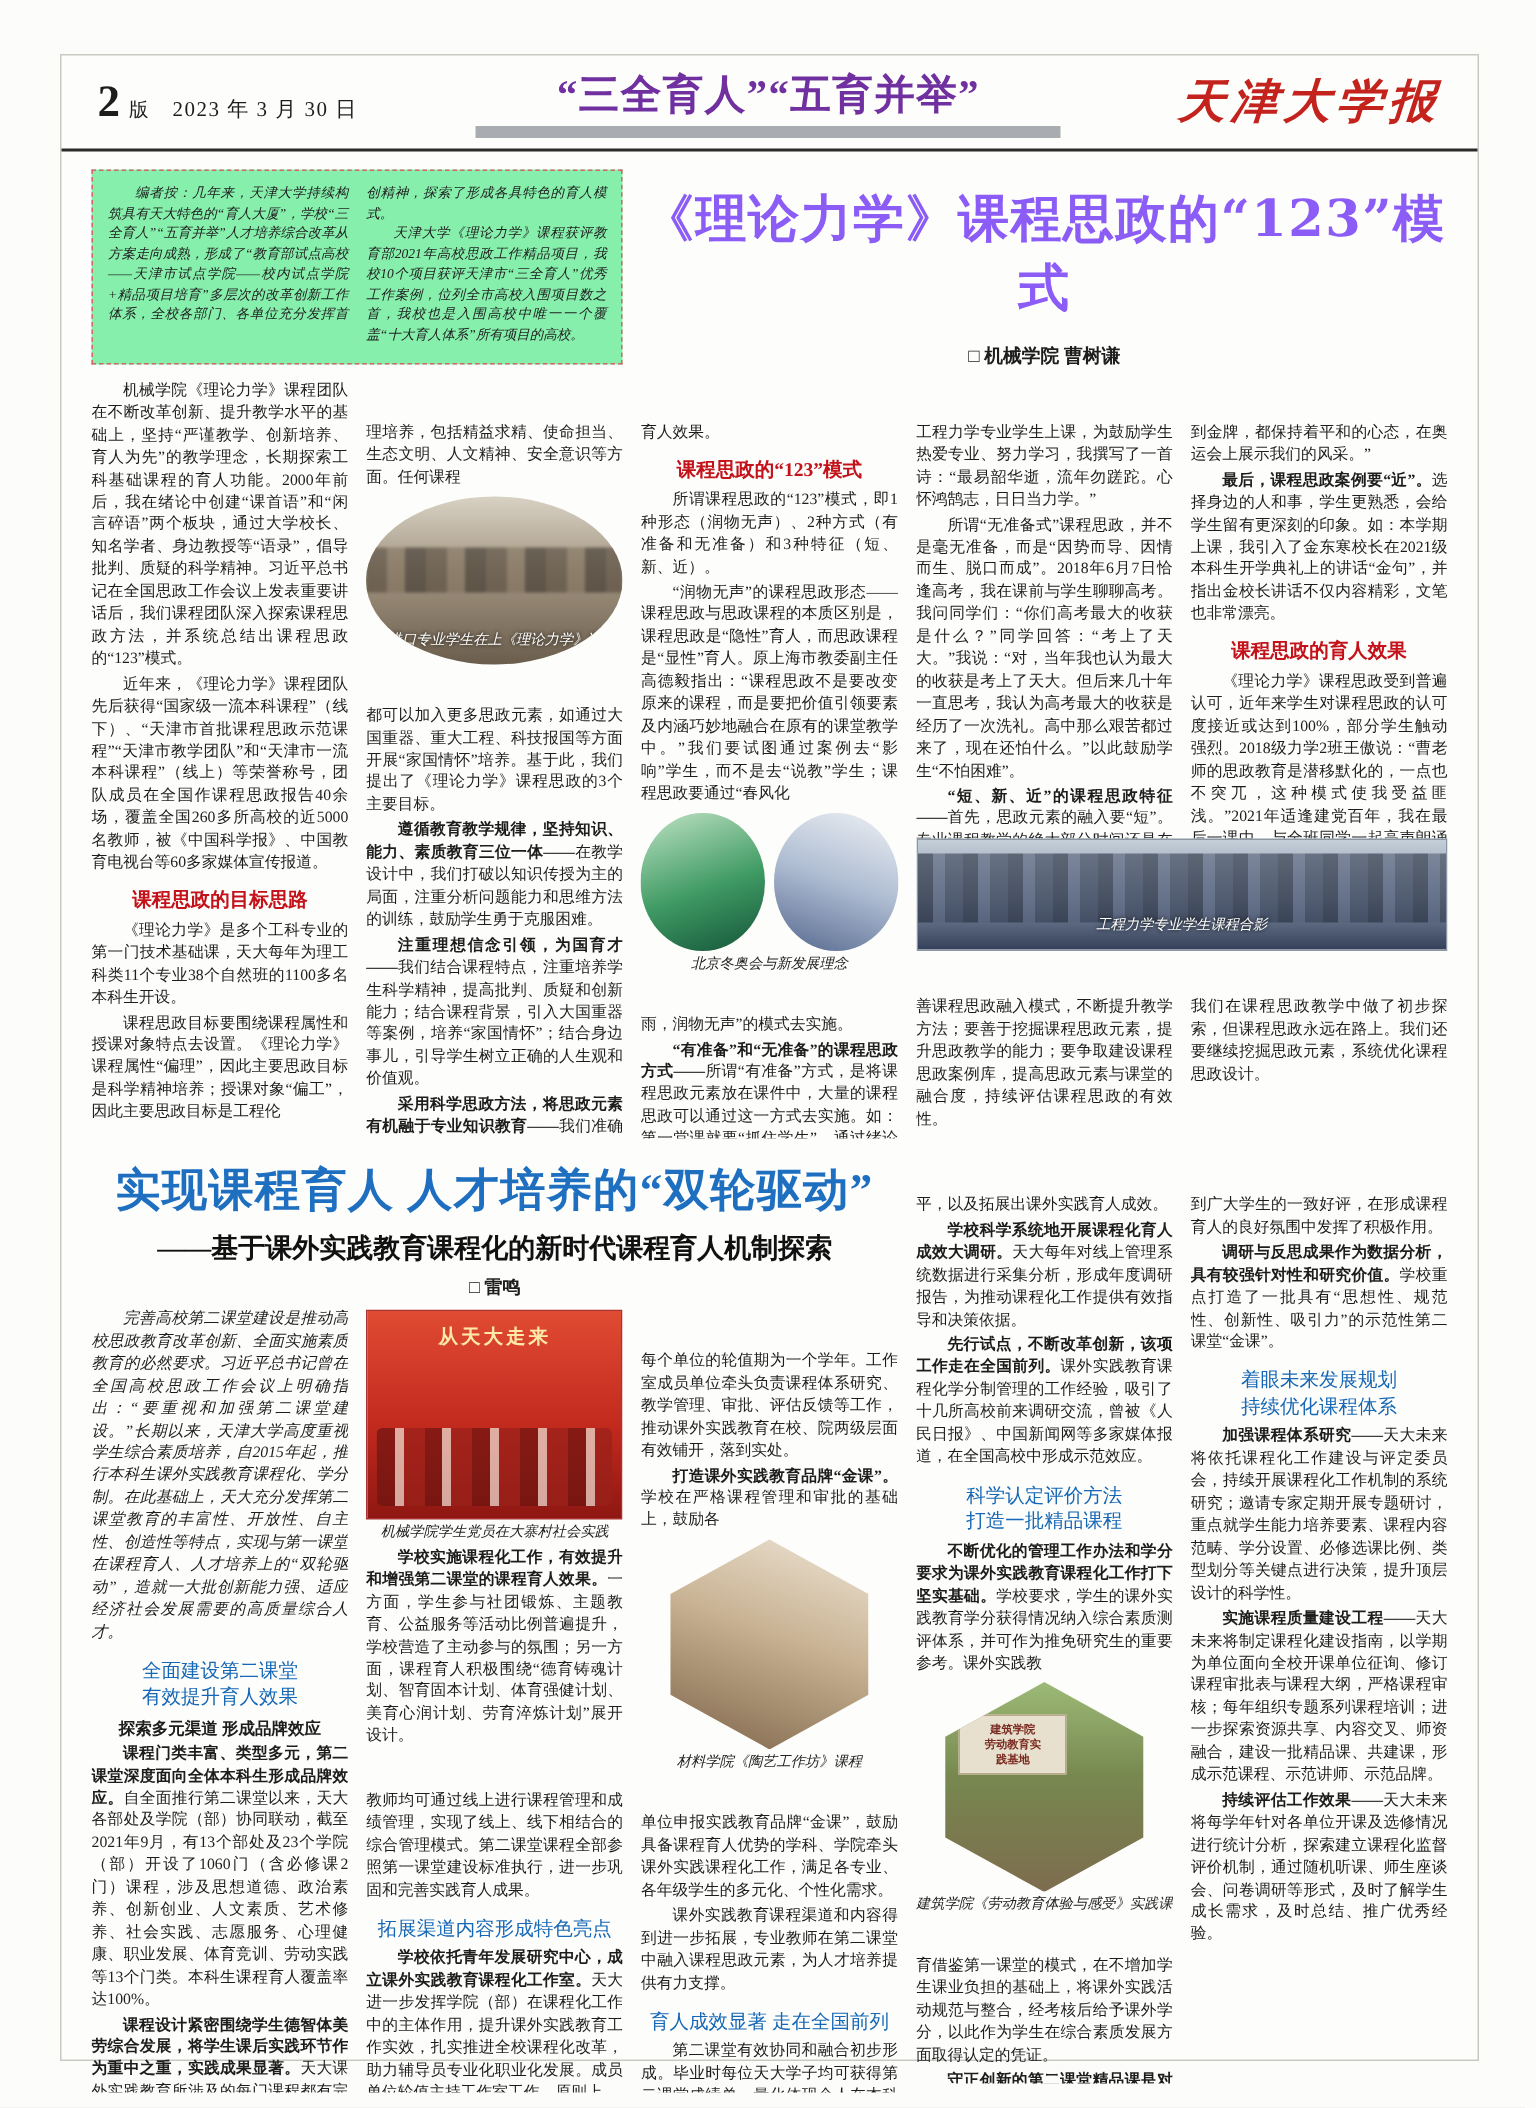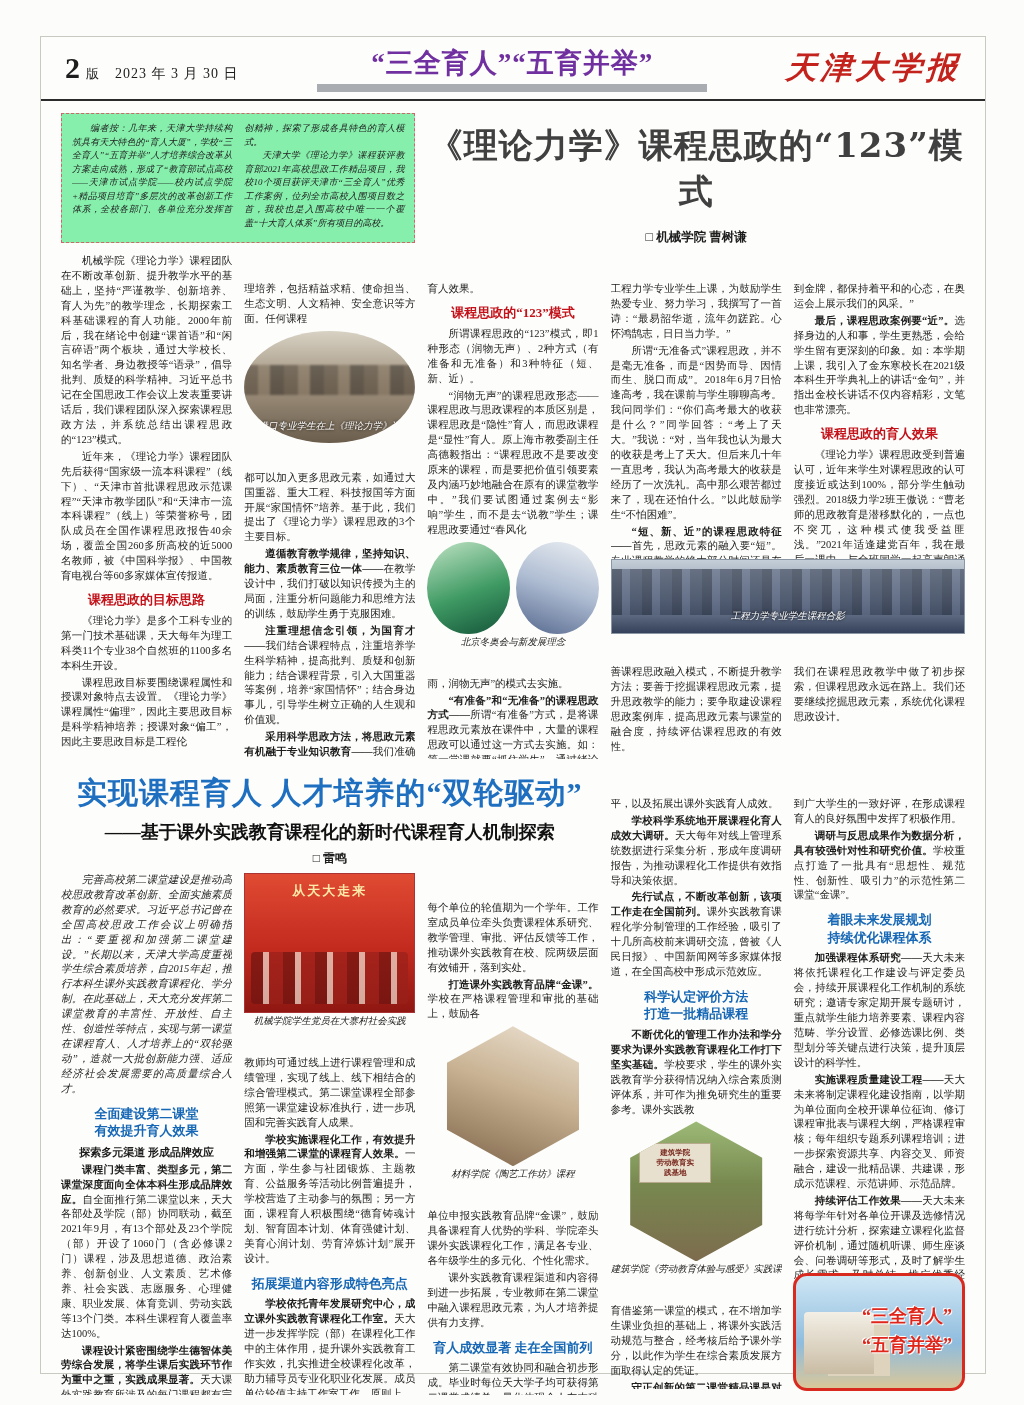--- a/index.html
+++ b/index.html
@@ -31,38 +31,38 @@
     color:#c3231c; font-size:31px; font-weight:bold; font-style:italic;
     letter-spacing:4px; font-family:"DejaVu Serif", serif;
     transform: skewX(-4deg);
   }
   
   .content { padding:8px 20px 0; }
   .p { font-size:10.5px; line-height:1.42; text-align:justify; text-indent:2em; margin-bottom:2px; }
   .p b { font-weight:bold; }
   .noind { text-indent:0;margin-top:28px; }
   .sub-red  { color:#c3121a; font-weight:bold; font-size:13px; text-align:center; margin:7px 0 5px; }
-  .sub-blue { color:#1667b5; font-weight:bold; font-size:13px; text-align:center; line-height:1.35; }
+  .sub-blue { color:#1667b5; font-weight:normal; font-size:13px; text-align:center; line-height:1.35; }
   .sub-blue-wrap { margin:8px 0 5px; }
   .sub-bold { font-weight:bold; font-size:11px; text-align:center; margin:4px 0 3px; }
   .cap { font-size:9.5px; font-style:italic; text-align:center; color:#222; margin:2px 0 4px; }
   
   .a1-grid {
     display:grid; grid-template-columns:repeat(5,1fr);
     column-gap:12px; row-gap:8px; margin-top:4px;
   }
   .note-box {
     grid-column:1/3; height:130px; overflow:hidden;
     border:1px dashed #d4646a; background:#86efac;
     padding:8px 10px; column-count:2; column-gap:12px;
     font-size:9px; line-height:1.5; font-style:italic; text-align:justify;
   }
   .note-box p { text-indent:2em; }
   .hl1-block { grid-column:3/6; text-align:center; padding-top:10px; }
-  .hl1 { color:#404040; font-size:34px; font-weight:bold; letter-spacing:1px;
+  .hl1 { color:#8b5cf6; font-size:34px; font-weight:bold; letter-spacing:1px;
          font-family:"DejaVu Serif", serif; }
   .byline { font-size:12.5px; font-weight:bold; margin-top:14px; }
   .a1col { height:505px; overflow:hidden; }
   .a1-right { grid-column:4/6; height:505px; overflow:hidden; display:flex; flex-direction:column; }
   .a1r-top { display:flex; gap:12px; height:305px; overflow:hidden; }
   .a1r-top > div { flex:1; overflow:hidden; }
   .a1r-bot { display:flex; gap:12px; flex:1; overflow:hidden; margin-top:3px; }
   .a1r-bot > div { flex:1; overflow:hidden; }
   
   .oval-photo {
@@ -283,41 +283,34 @@
           <p class="p"><b>课程门类丰富、类型多元，第二课堂深度面向全体本科生形成品牌效应。</b><span>自全面推行第二课堂以来，天大各部处及学院（部）协同联动，截至2021年9月，有13个部处及23个学院（部）开设了1060门（含必修课2门）课程，涉及思想道德、政治素养、创新创业、人文素质、艺术修养、社会实践、志愿服务、心理健康、职业发展、体育竞训、劳动实践等13个门类。本科生课程育人覆盖率达100%。</span></p>
           <p class="p"><b>课程设计紧密围绕学生德智体美劳综合发展，将学生课后实践环节作为重中之重，实践成果显著。</b><span>天大课外实践教育所涉及的每门课程都有完备的开课计划、教学大纲和课程设计，确保与第一课堂同向同行；院级管理员、校级管理员、授课</span></p>
         </div>
 
         <div class="a2col" style="grid-column:2; grid-row:2;">
           <div class="poster">
             <div class="poster-txt">从天大走来</div>
             <div class="crowd"></div>
           </div>
           <div class="cap">机械学院学生党员在大寨村社会实践</div>
+          <p class="p"><b>学校实施课程化工作，有效提升和增强第二课堂的课程育人效果。</b><span>一方面，学生参与社团锻炼、主题教育、公益服务等活动比例普遍提升，学校营造了主动参与的氛围；另一方面，课程育人积极围绕“德育铸魂计划、智育固本计划、体育强健计划、美育心润计划、劳育淬炼计划”展开设计。</span></p>
           <p class="p noind">教师均可通过线上进行课程管理和成绩管理，实现了线上、线下相结合的综合管理模式。第二课堂课程全部参照第一课堂建设标准执行，进一步巩固和完善实践育人成果。</p>
-          <p class="p"><b>学校实施课程化工作，有效提升和增强第二课堂的课程育人效果。</b><span>一方面，学生参与社团锻炼、主题教育、公益服务等活动比例普遍提升，学校营造了主动参与的氛围；另一方面，课程育人积极围绕“德育铸魂计划、智育固本计划、体育强健计划、美育心润计划、劳育淬炼计划”展开设计。</span></p>
           <div class="sub-blue sub-blue-wrap">拓展渠道内容形成特色亮点</div>
           <p class="p"><b>学校依托青年发展研究中心，成立课外实践教育课程化工作室。</b><span>天大进一步发挥学院（部）在课程化工作中的主体作用，提升课外实践教育工作实效，扎实推进全校课程化改革，助力辅导员专业化职业化发展。成员单位轮值主持工作室工作，原则上</span></p>
         </div>
 
         <div class="a2col" style="grid-column:3; grid-row:2;">
           <p class="p noind">每个单位的轮值期为一个学年。工作室成员单位牵头负责课程体系研究、教学管理、审批、评估反馈等工作，推动课外实践教育在校、院两级层面有效铺开，落到实处。</p>
           <p class="p"><b>打造课外实践教育品牌“金课”。</b><span>学校在严格课程管理和审批的基础上，鼓励各</span></p>
           <div class="hex-photo hex-pottery"></div>
           <div class="cap">材料学院《陶艺工作坊》课程</div>
           <p class="p noind">单位申报实践教育品牌“金课”，鼓励具备课程育人优势的学科、学院牵头课外实践课程化工作，满足各专业、各年级学生的多元化、个性化需求。</p>
           <p class="p">课外实践教育课程渠道和内容得到进一步拓展，专业教师在第二课堂中融入课程思政元素，为人才培养提供有力支撑。</p>
           <div class="sub-blue sub-blue-wrap">育人成效显著 走在全国前列</div>
           <p class="p">第二课堂有效协同和融合初步形成。毕业时每位天大学子均可获得第二课堂成绩单，量化体现个人在本科阶段综合能力水</p>
         </div>
 
-        <div class="banner-box">
-          <div class="building"></div>
-          <div class="banner-txt">
-            <div>“三全育人”</div>
-            <div>“五育并举”</div>
-          </div>
-        </div>
 
       </div>
     </div>
   </div>
 </div>
 
 </body></html>

